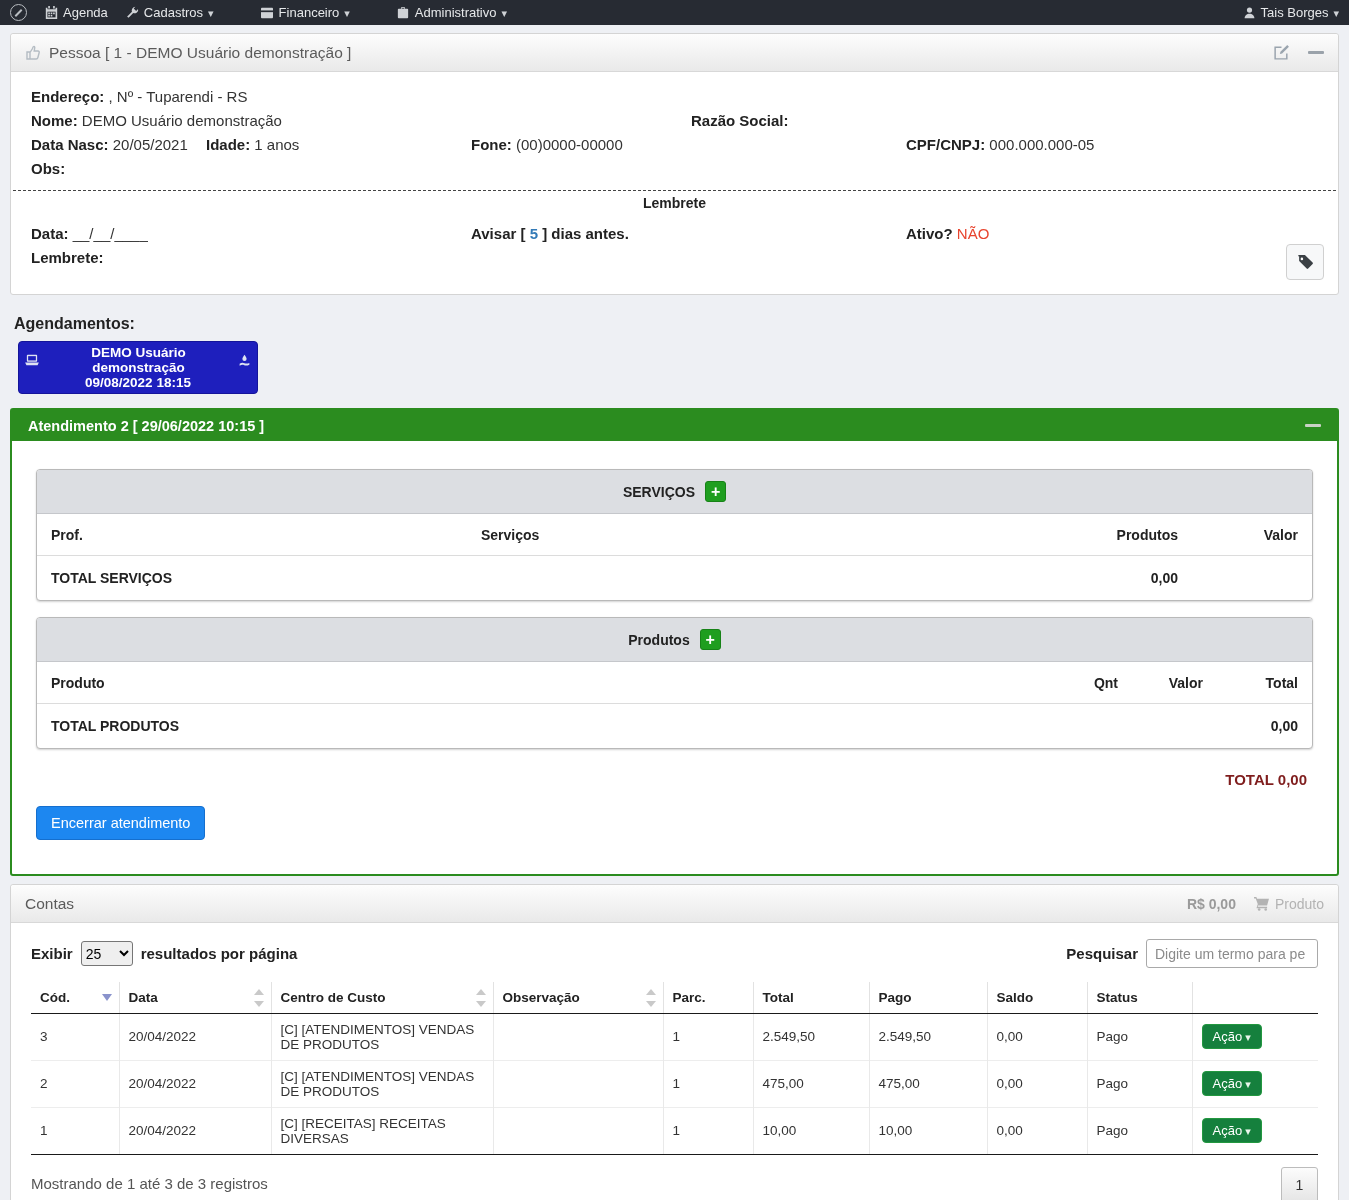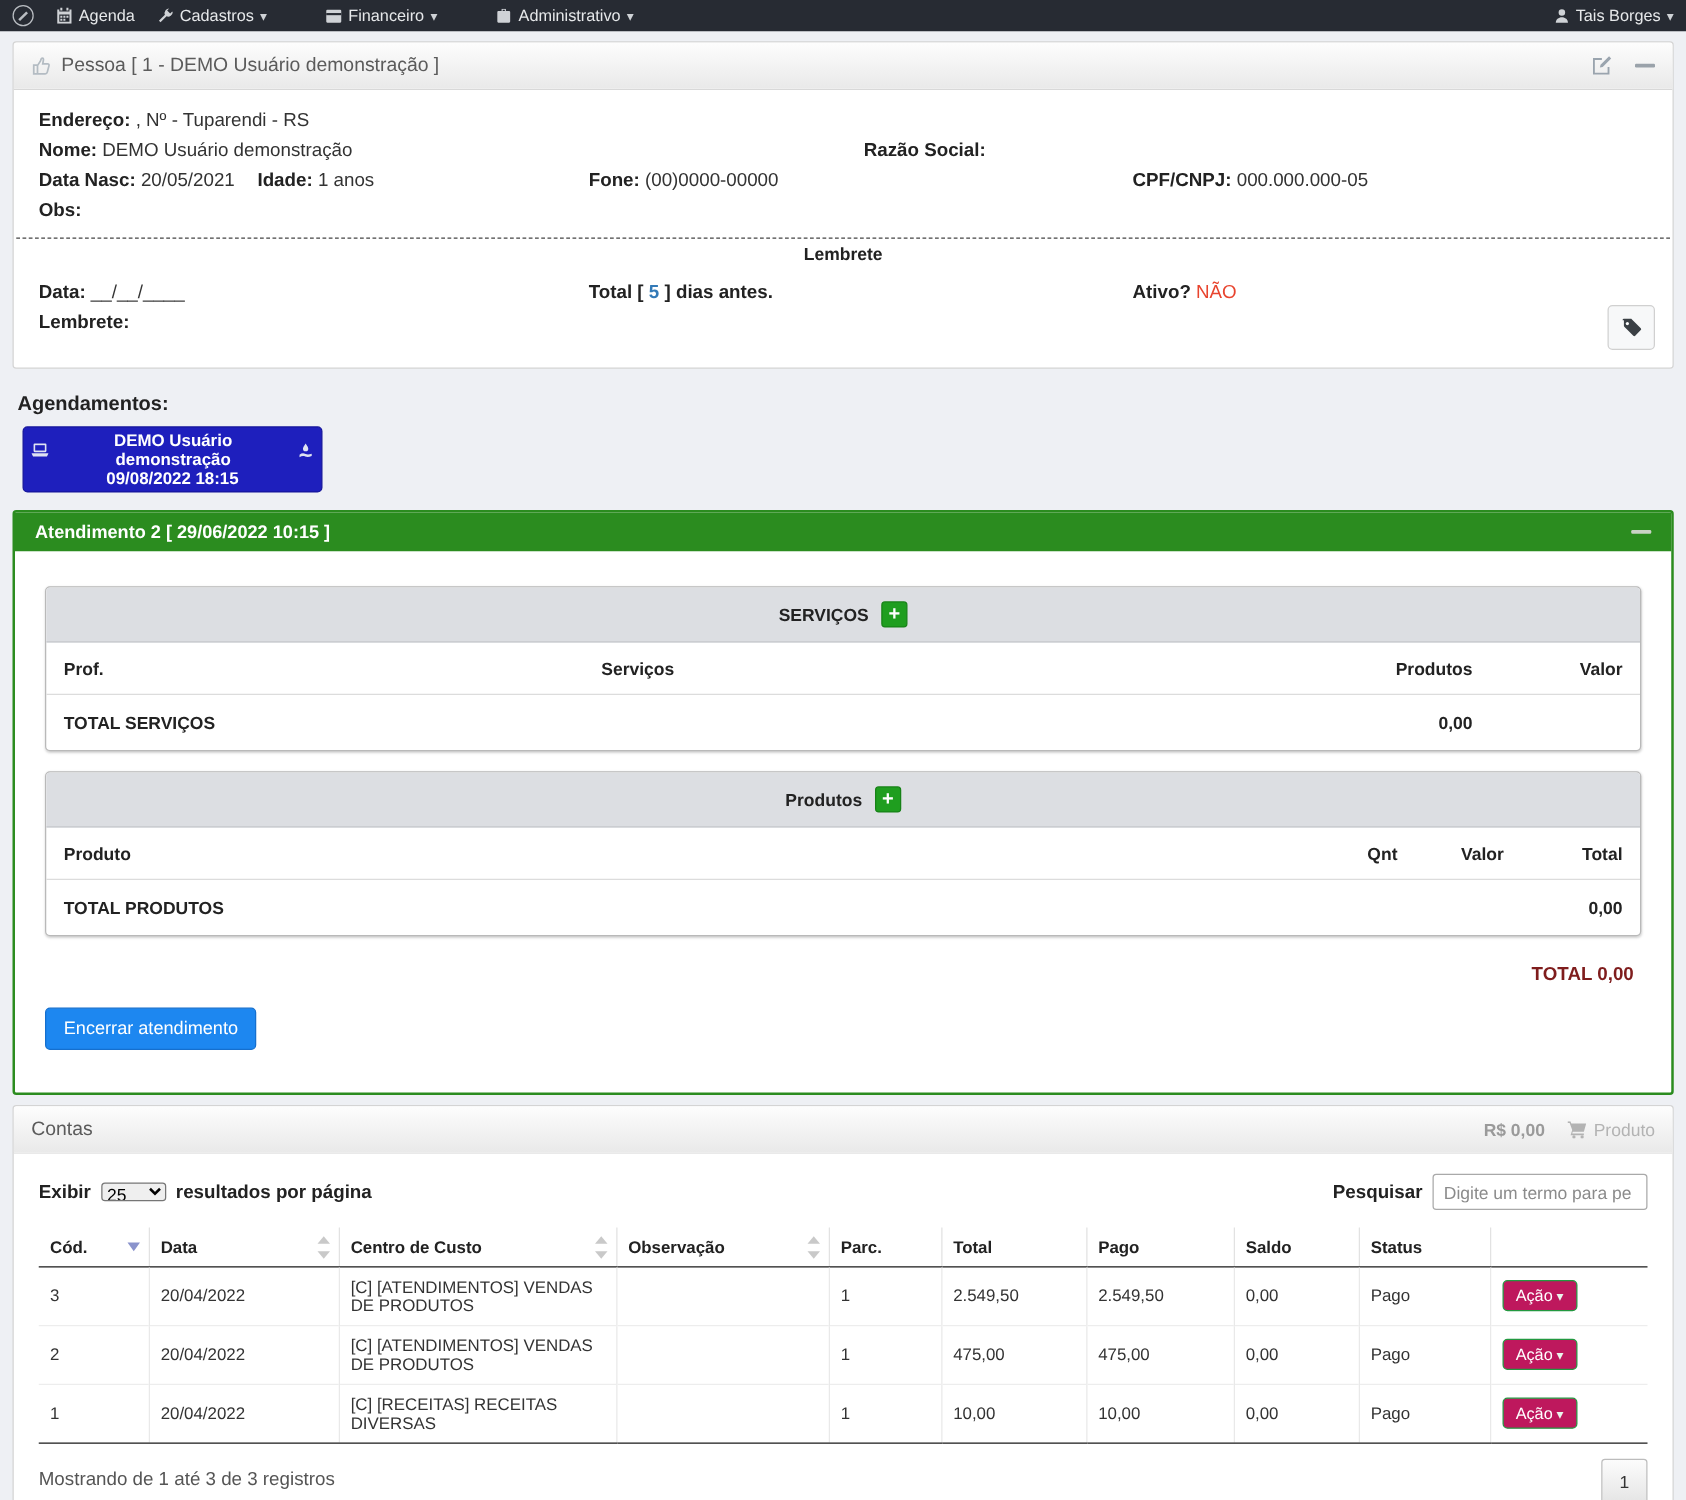--- a/index.html
+++ b/index.html
@@ -77,21 +77,21 @@
     border-radius:4px; font-size:14.5px; padding:8px 14px; cursor:pointer;
     font-family:"Liberation Sans",sans-serif; }
   
   .contas { margin-top:8px; }
   .contas-right { margin-left:auto; display:flex; align-items:center; gap:18px; }
   .rs-badge { color:#9a9a9a; font-weight:bold; font-size:14px; }
   .produto-link { color:#b3b3b3; font-size:14px; display:flex; align-items:center; gap:6px; cursor:pointer; }
   .cbody { padding:16px 20px 18px 20px; }
   .ctl-row { display:flex; align-items:center; font-size:15px; }
   .ctl-row .bold { font-weight:bold; color:#222; }
-  .pagesize { margin:0 8px; width:52px; height:15px; border:1px solid #767676; border-radius:3px;
+  .pagesize { margin:0 8px; width:52px; height:25px; border:1px solid #767676; border-radius:3px;
     font-size:14px; font-family:"Liberation Sans",sans-serif; }
   .search-wrap { margin-left:auto; display:flex; align-items:center; gap:8px; }
   .search-input { width:172px; height:29px; border:1px solid #a9a9a9; border-radius:3px;
     padding:0 8px; font-size:14px; font-family:"Liberation Sans",sans-serif; color:#333; }
   .search-input::placeholder { color:#8b8b8b; }
   table.grid { width:100%; border-collapse:collapse; margin-top:14px; table-layout:fixed; font-size:13.5px; }
   table.grid th { text-align:left; font-weight:bold; color:#222; padding:7px 9px;
     border-left:1px solid #e2e2e2; border-bottom:1px solid #1a1a1a; position:relative; height:31px; }
   table.grid th:first-child { border-left:none; }
   table.grid td { padding:8px 9px; border-left:1px solid #e9e9e9; border-top:1px solid #ededed;
@@ -99,21 +99,21 @@
   table.grid td:first-child { border-left:none; }
   table.grid tr.lastrow td { border-bottom:1px solid #1a1a1a; }
   .sort-desc { position:absolute; right:7px; top:12px; width:0; height:0;
     border-left:5px solid transparent; border-right:5px solid transparent; border-top:7px solid #8a93cc; }
   .sort-both { position:absolute; right:7px; top:7px; width:10px; height:18px; }
   .sort-both::before { content:""; position:absolute; top:0; left:0; width:0; height:0;
     border-left:5px solid transparent; border-right:5px solid transparent; border-bottom:6px solid #c9c9c9; }
   .sort-both::after { content:""; position:absolute; bottom:0; left:0; width:0; height:0;
     border-left:5px solid transparent; border-right:5px solid transparent; border-top:6px solid #c9c9c9; }
   .pago { color:#3c9a3c; }
-  .acao-btn { background:#be185d; border:1px solid #239840; color:#fff; border-radius:4px;
+  .acao-btn { background:#15803d; border:1px solid #239840; color:#fff; border-radius:4px;
     font-size:13px; padding:4px 10px; cursor:pointer; font-family:"Liberation Sans",sans-serif; }
   .acao-btn .caret::before { color:#eaf6ec; margin-left:3px; }
   .tfoot-row { display:flex; align-items:flex-start; margin-top:12px; }
   .tfoot-text { color:#555; font-size:15px; padding-top:8px; }
   .page-btn { margin-left:auto; width:37px; height:37px; background:linear-gradient(#fcfcfc,#e4e4e4);
     border:1px solid #bcbcbc; border-radius:3px; color:#333; font-size:14px; cursor:pointer; }
   svg { display:block; }
 </style>
 </head>
 <body>
@@ -212,21 +212,21 @@
     <div class="prow">
       <span class="b">Obs:</span>
     </div>
     <div class="dash-sep"></div>
     <div class="center-title">Lembrete</div>
     <div class="gap8"></div>
     <div class="prow">
       <span class="b">Data:</span>
       <span>__/__/____</span>
       <span class="at460 b">
-        <span>Total [</span>
+        <span>Avisar [</span>
         <span class="blue5">5</span>
         <span>] dias antes.</span>
       </span>
       <span class="at895">
         <span class="b">Ativo?</span>
         <span class="red-no">NÃO</span>
       </span>
     </div>
     <div class="prow">
       <span class="b">Lembrete:</span>

